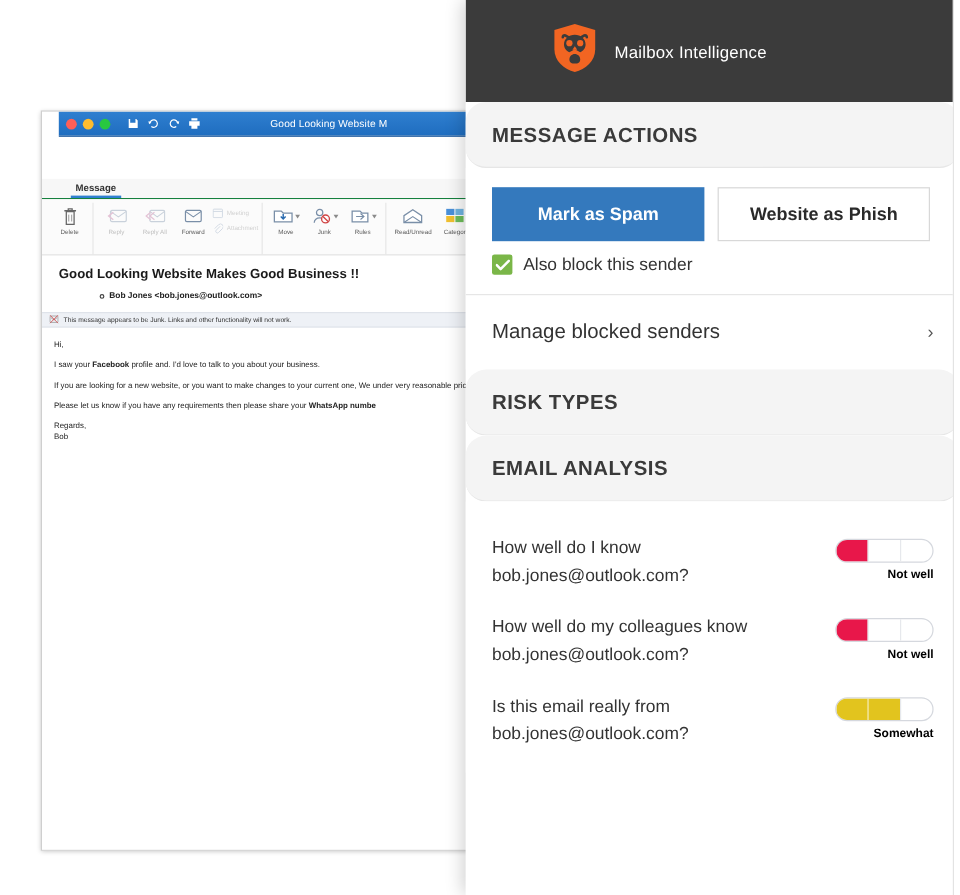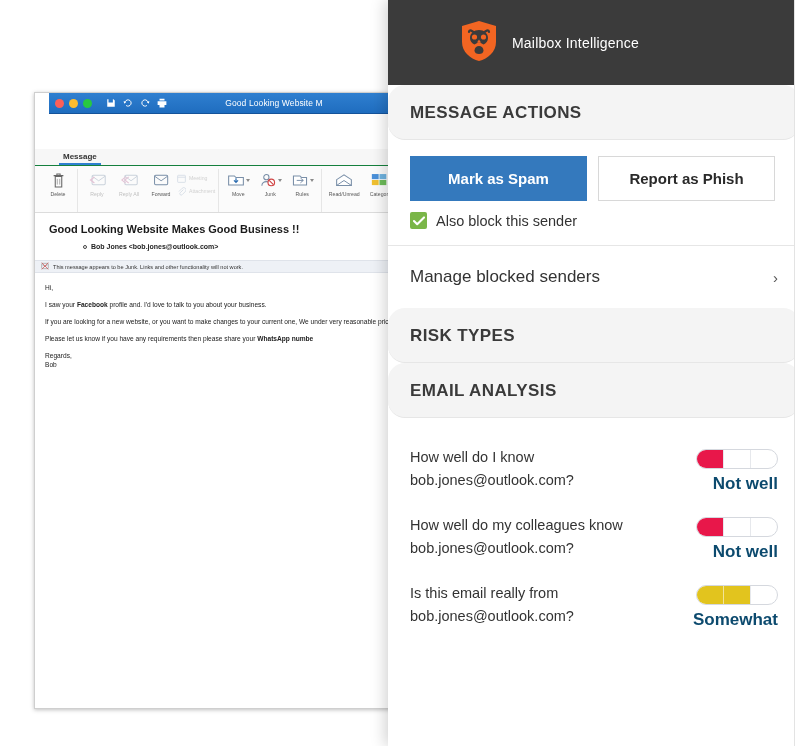--- a/index.html
+++ b/index.html
@@ -156,21 +156,21 @@
   .q-text { font-size:14.5px; color:#333; line-height:23px; flex:1; }
   .gauge-wrap { display:flex; flex-direction:column; align-items:flex-end; flex:none; padding-top:3px;}
   .gauge {
     width:82px; height:20px; border-radius:10px;
     border:1px solid #d5d8de; background:#ffffff;
     display:flex; overflow:hidden;
   }
   .seg { flex:1; }
   .seg + .seg { border-left:1px solid rgba(255,255,255,0.55); }
   .seg.empty { background:transparent; border-left-color:#e6e8ec; }
-  .gauge-label { font-size:17px; font-weight:bold; color:#0c4a6e; margin-top:5px; }
+  .gauge-label { font-size:10px; font-weight:bold; color:#000000; margin-top:5px; }
 </style>
 </head>
 <body>
 
 <div id="outlook-window">
 
   <div id="titlebar">
     <div class="traffic">
       <span class="tl red"></span>
       <span class="tl yellow"></span>
@@ -408,21 +408,21 @@
         <path d="M19 26c-2.5 0-4.5 2-4.5 4.5S16.5 34 19 34s4.5-1 4.5-3.5S21.5 26 19 26z" fill="#3B3B3B"></path>
       </svg>
     </span>
     <span id="brand-title">Mailbox Intelligence</span>
   </div>
 
   <div class="section-head">MESSAGE ACTIONS</div>
   <div class="section-body" id="actions-body">
     <div class="btn-row">
       <div class="btn primary">Mark as Spam</div>
-      <div class="btn secondary">Report as Phish</div>
+      <div class="btn secondary">Website as Phish</div>
     </div>
     <div class="check-row">
       <span class="checkbox">
         <svg width="12" height="10" viewBox="0 0 12 10">
             <path d="M1 5l3.2 3.2L11 1.4" fill="none" stroke="#fff" stroke-width="2.1" stroke-linecap="round" stroke-linejoin="round"></path>
           </svg>
       </span>
       <span class="check-label">Also block this sender</span>
     </div>
   </div>

